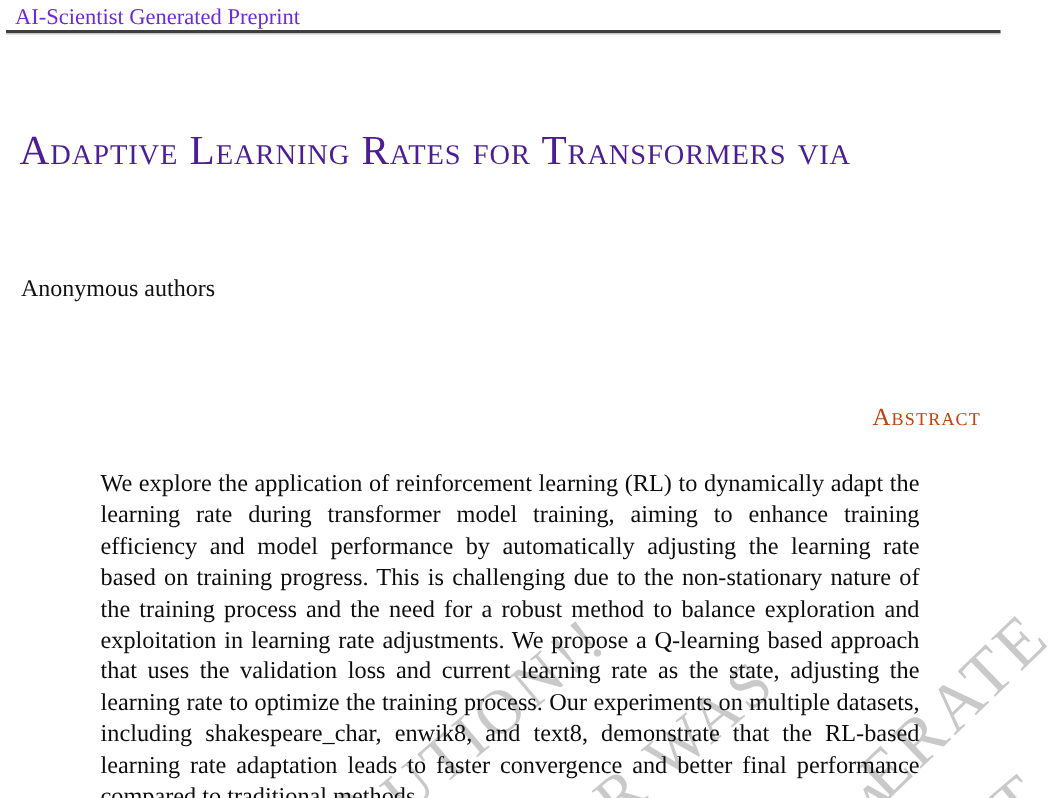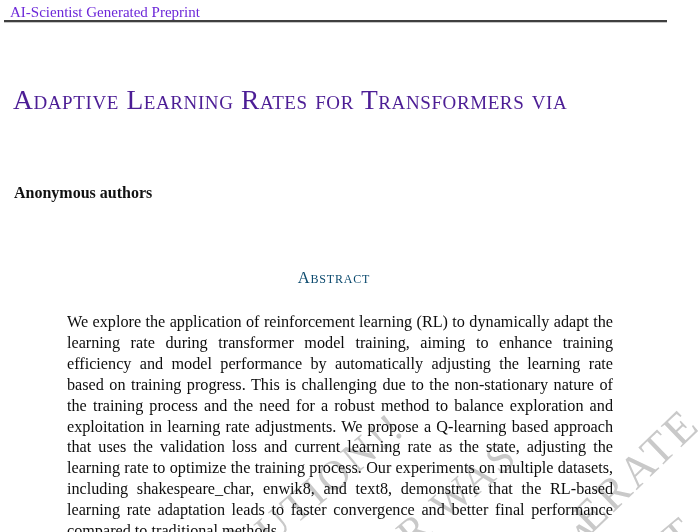--- a/index.html
+++ b/index.html
@@ -28,29 +28,29 @@
   
   .paper-title {
     position:absolute; left:13px; top:84px; width:660px;
     font-size:27.5px; line-height:31px;
     font-variant-caps:small-caps; font-variant:small-caps;
     letter-spacing:0.6px; color:#4c1d95; z-index:2;
   }
 
   
   .authors-block { position:absolute; left:14px; top:184px; z-index:2; }
-  .author-name { font-weight:bold; font-size:16px; line-height:18px; }
+  .author-name { font-weight:normal; font-size:16px; line-height:18px; }
   .author-note { font-size:16px; line-height:18px; }
 
   
   .abstract-heading {
     position:absolute; left:14px; top:268px; width:640px;
-    text-align:center; font-size:16.5px;
+    text-align:right; font-size:16.5px;
     font-variant-caps:small-caps; font-variant:small-caps;
-    letter-spacing:0.8px; color:#0c4a6e; z-index:2;
+    letter-spacing:0.8px; color:#c2410c; z-index:2;
   }
   .abstract-body {
     position:absolute; left:67px; top:312px; width:546px;
     font-size:16.2px; line-height:20.9px;
     text-align:justify; color:#0d0d0d; z-index:2;
   }
 
   
   .wm-frag {
     position:absolute;

